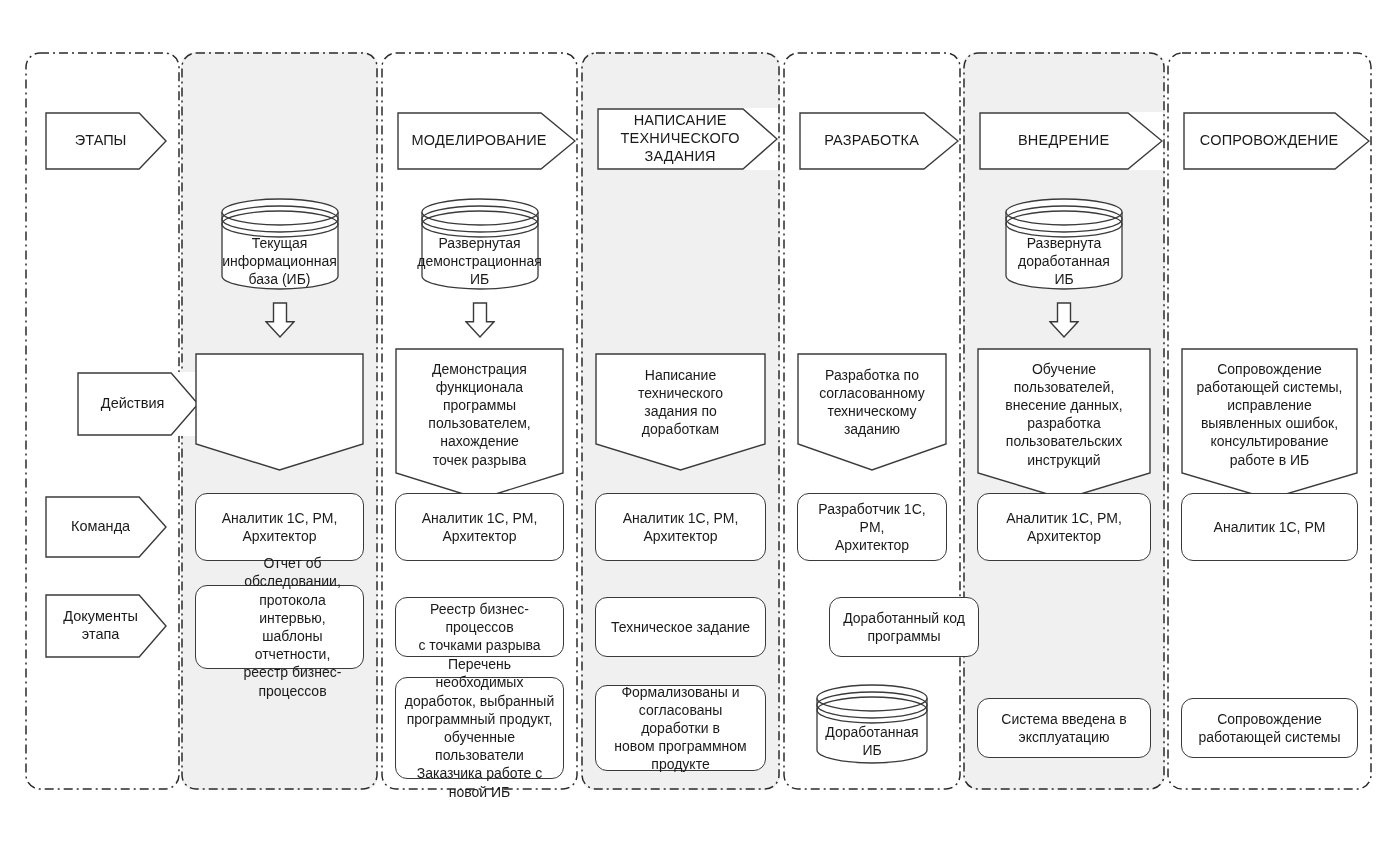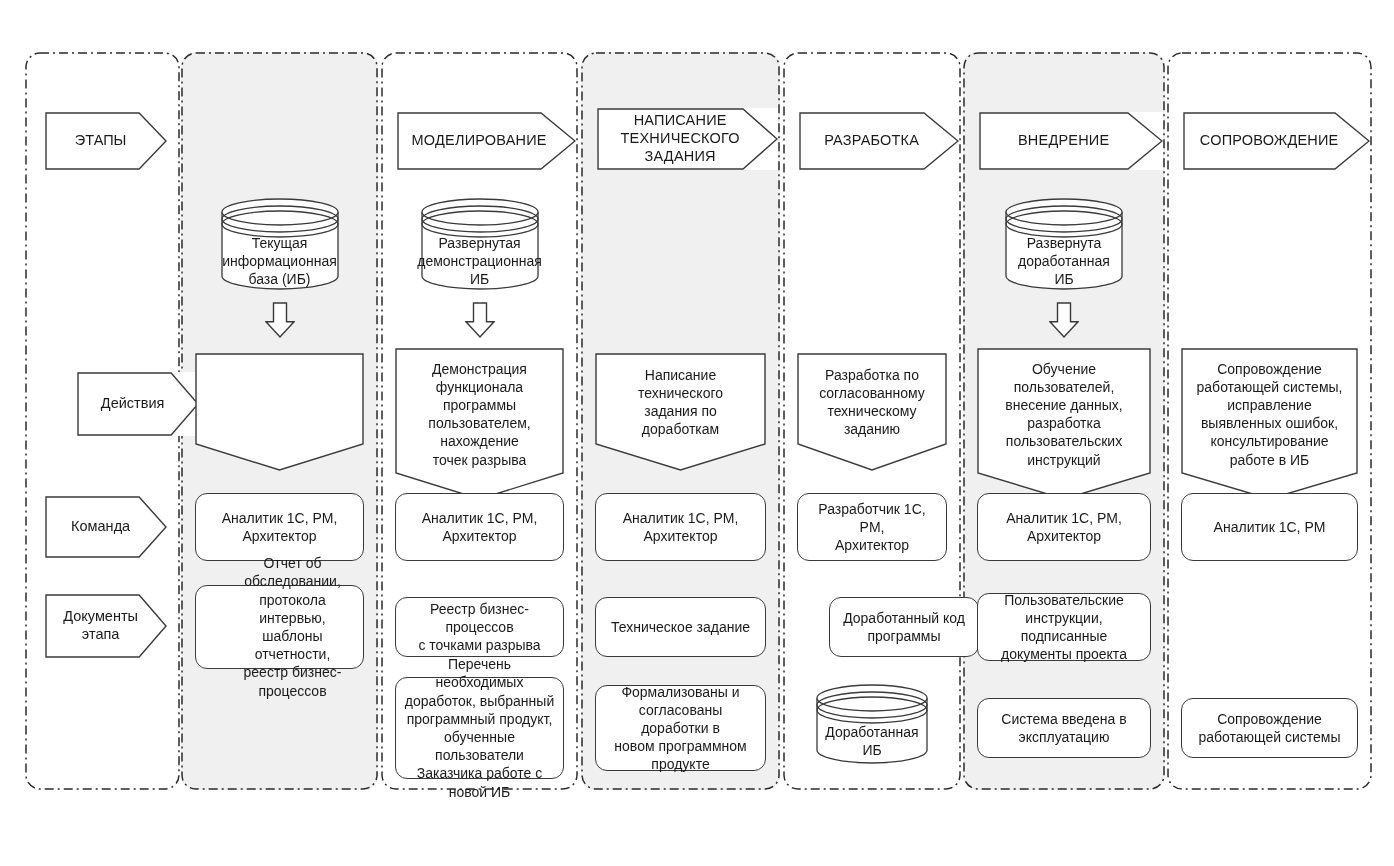--- a/index.html
+++ b/index.html
@@ -256,23 +256,20 @@
       </svg></div>
     <div class="shape" style="left:977px;top:348px;width:174px;height:152px;">
       <svg width="174" height="152" class="svgwrap">
         <polygon points="1,1 173,1 173,125 87,151 1,125" fill="#ffffff" stroke="#3a3a3a" stroke-width="1.4"></polygon>
       </svg>
       <span class="txt" style="margin-bottom: 19.5px;">Обучение<br>пользователей,<br>внесение данных,<br>разработка<br>пользовательских<br>инструкций</span>
     </div>
     <div class="shape rrect" style="left:977px;top:493px;width:174px;height:68px;">
       <span class="txt">Аналитик 1С, PM,<br>Архитектор</span>
     </div>
-    <div class="shape rrect" style="left:977px;top:593px;width:174px;height:68px;">
-      <span class="txt">Пользовательские<br>инструкции, подписанные<br>документы проекта</span>
-    </div>
     <div class="shape rrect" style="left:977px;top:698px;width:174px;height:60px;">
       <span class="txt">Система введена в<br>эксплуатацию</span>
     </div>
     <div class="chev stagehdr" style="left:1183px;top:112px;width:187px;height:58px;">
       <svg width="187" height="58" class="svgwrap">
         <polygon points="1,1 152,1 186,29 152,57 1,57" fill="#ffffff" stroke="#3a3a3a" stroke-width="1.4"></polygon>
       </svg>
       <span class="txt" style="padding-right: 18.7px;">СОПРОВОЖДЕНИЕ</span>
     </div>
     <div class="shape" style="left:1181px;top:348px;width:177px;height:152px;">

